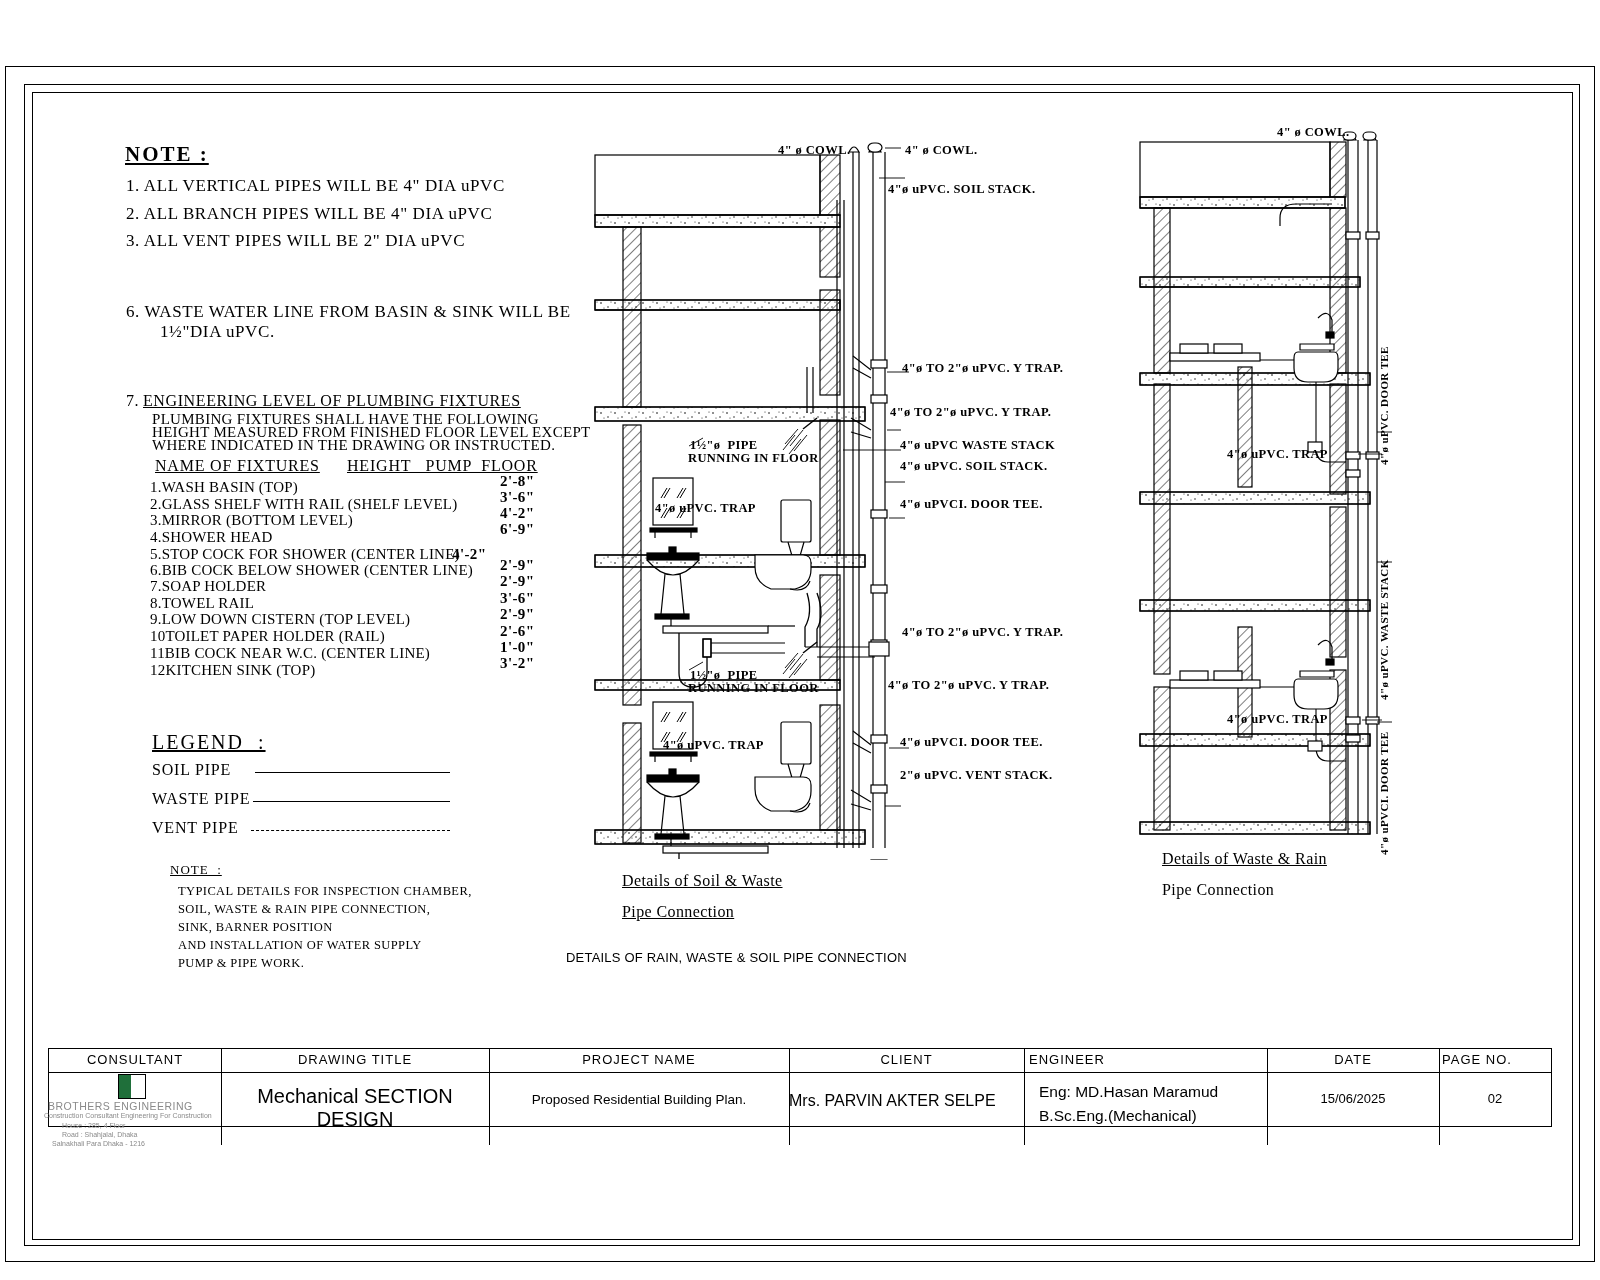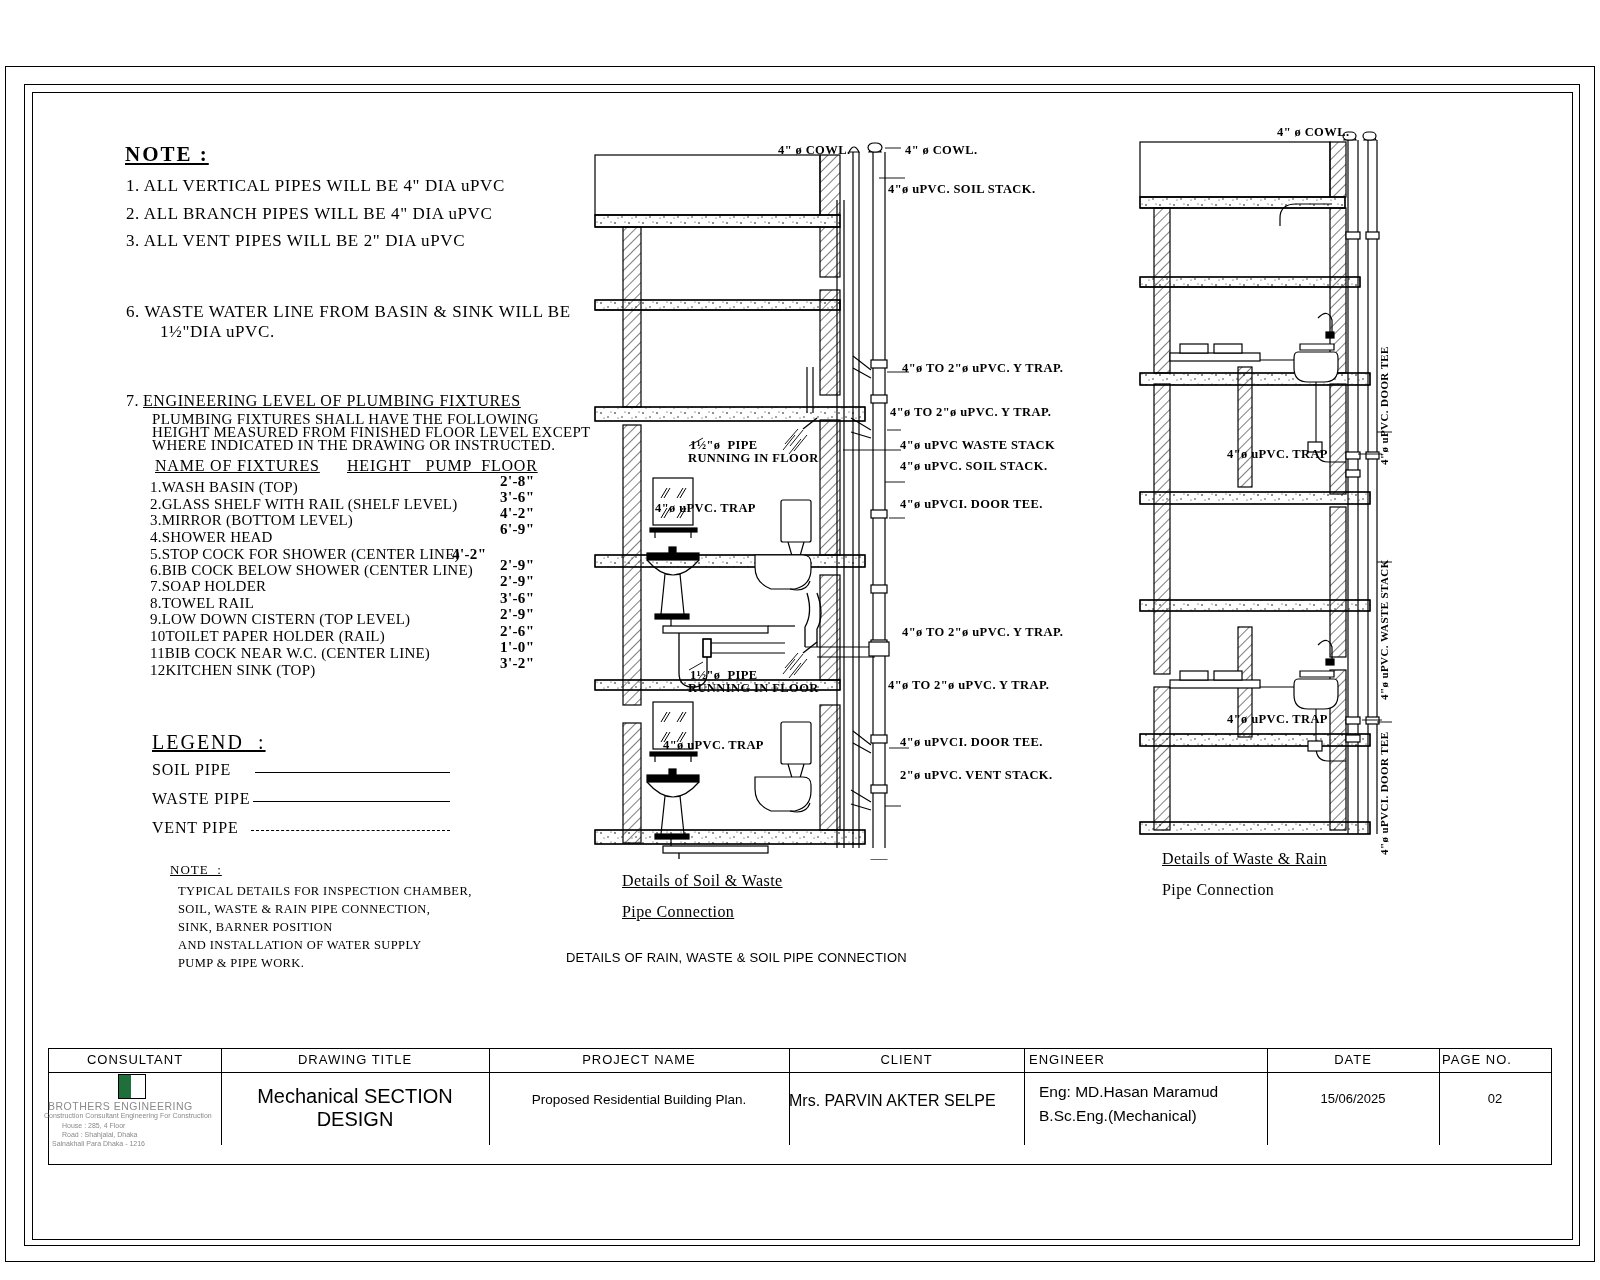--- a/index.html
+++ b/index.html
@@ -47,21 +47,21 @@
   #dt1a{left:622px;top:872px;} #dt1b{left:622px;top:903px;}
   #dt2a{left:1162px;top:850px;} #dt2b{left:1162px;top:881px;}
   #subcap{left:566px;top:950px;font-size:13px;font-family:"Liberation Sans",sans-serif;letter-spacing:.2px;}
 
   
   .cl{font-size:12.5px;font-weight:bold;letter-spacing:.4px;}
   .clr{position:absolute;font-size:11px;font-weight:bold;letter-spacing:.4px;
        transform-origin:0 0;transform:rotate(-90deg);white-space:nowrap;}
 
   
-  #tb{position:absolute;left:48px;top:1048px;width:1504px;height:117px;
+  #tb{position:absolute;left:48px;top:1048px;width:1504px;height:79px;
       border:1.4px solid #000;box-sizing:border-box;text-decoration:underline;}
   #tbHead{position:absolute;left:0;top:0;width:100%;height:24px;border-bottom:1.4px solid #000;box-sizing:border-box;}
   .vline{position:absolute;top:0;width:0;height:96px;border-left:1.4px solid #000;}
   .hdlbl{position:absolute;top:3px;font-size:13px;font-family:"Liberation Sans",sans-serif;
          letter-spacing:1px;text-align:center;}
   .bdlbl{position:absolute;font-family:"Liberation Sans",sans-serif;}
 
   #logoBox{position:absolute;left:118px;top:1074px;width:26px;height:23px;border:1.3px solid #000;
            background:linear-gradient(90deg,#1f6f3a 0 48%,#ffffff 48% 100%);}
   .logoTxt{position:absolute;color:#8a8a8a;font-family:"Liberation Sans",sans-serif;white-space:nowrap;}

